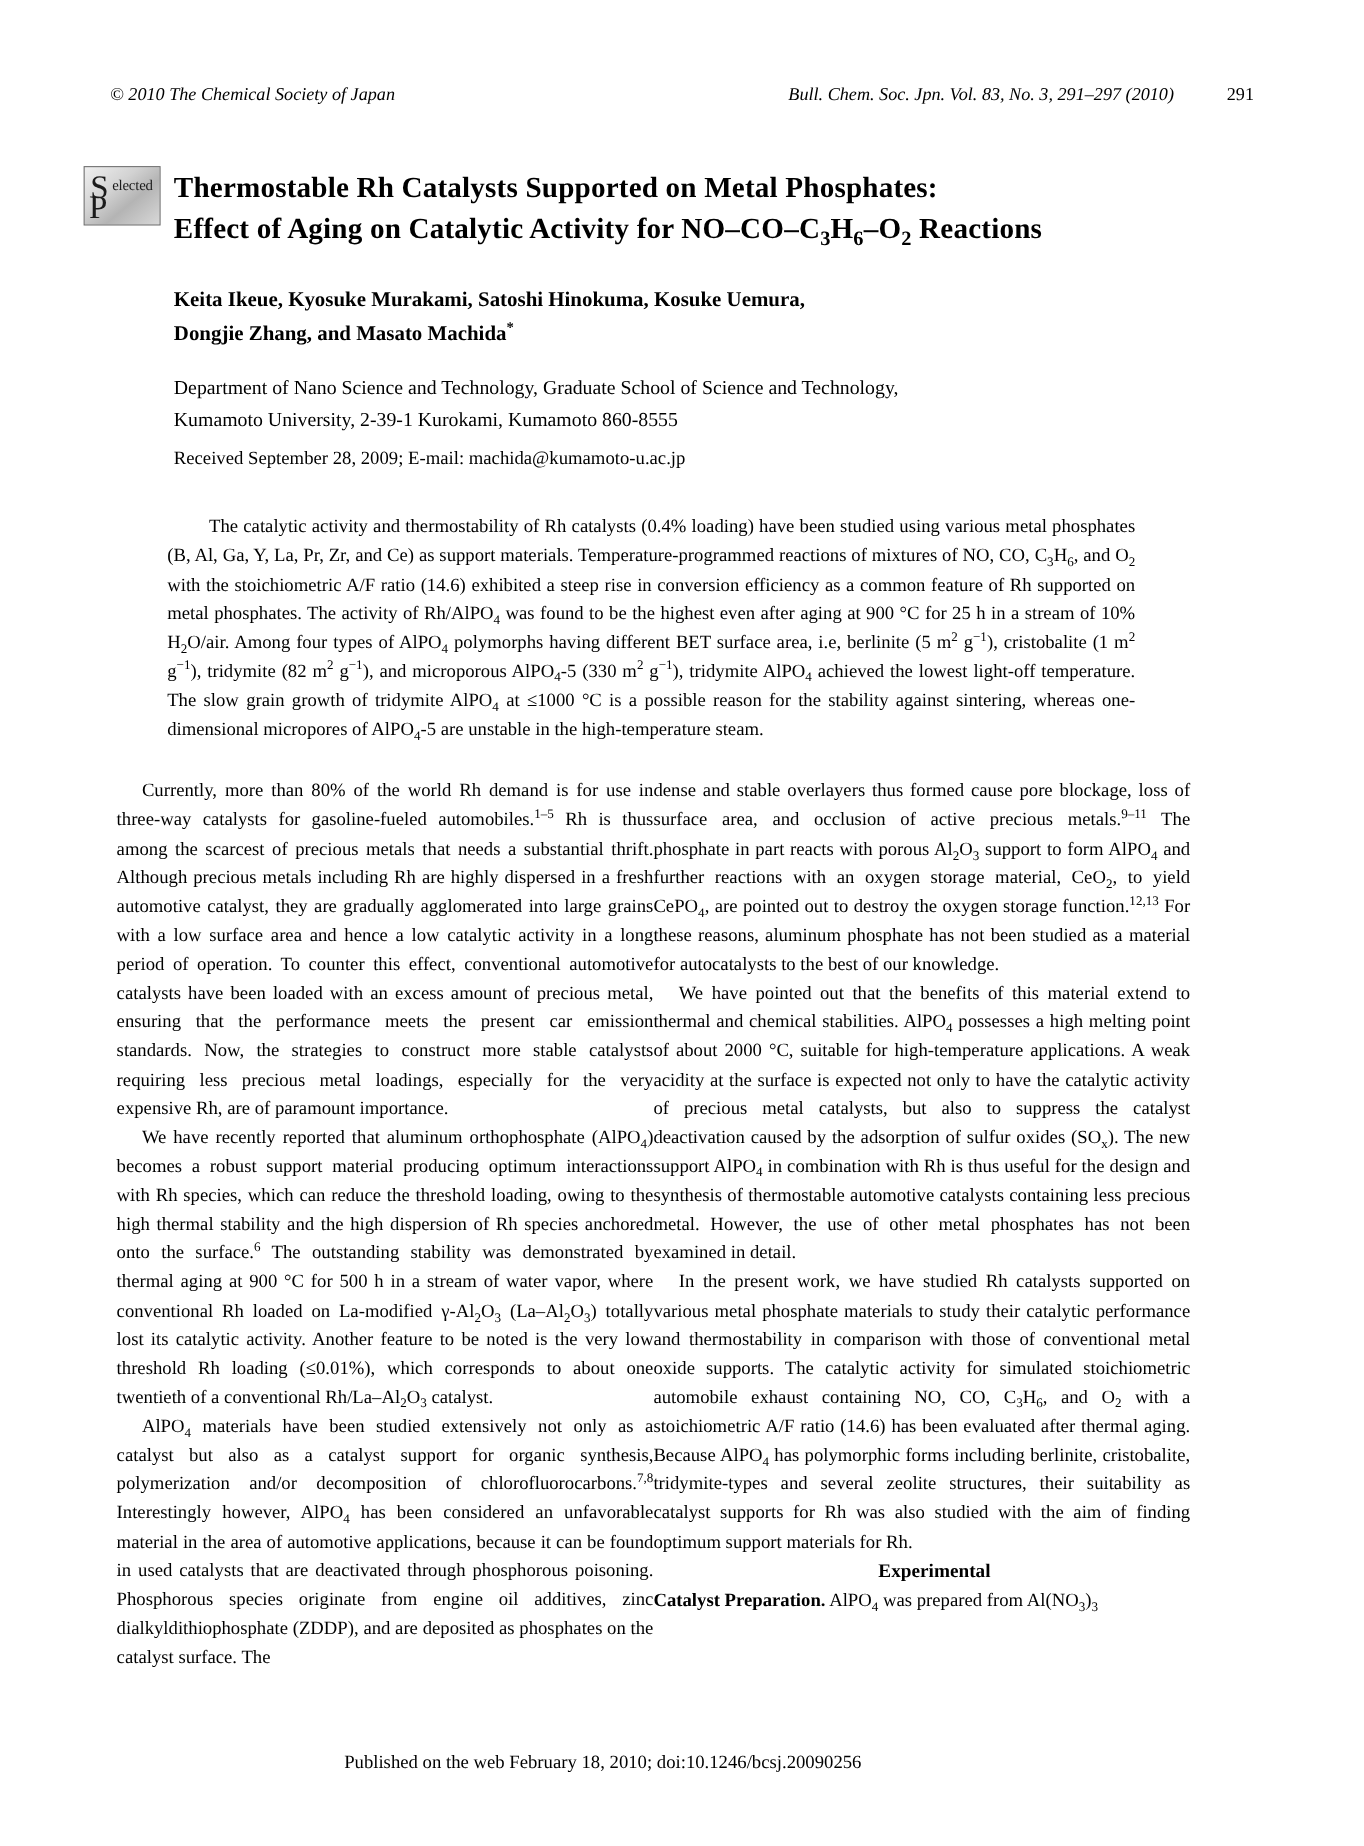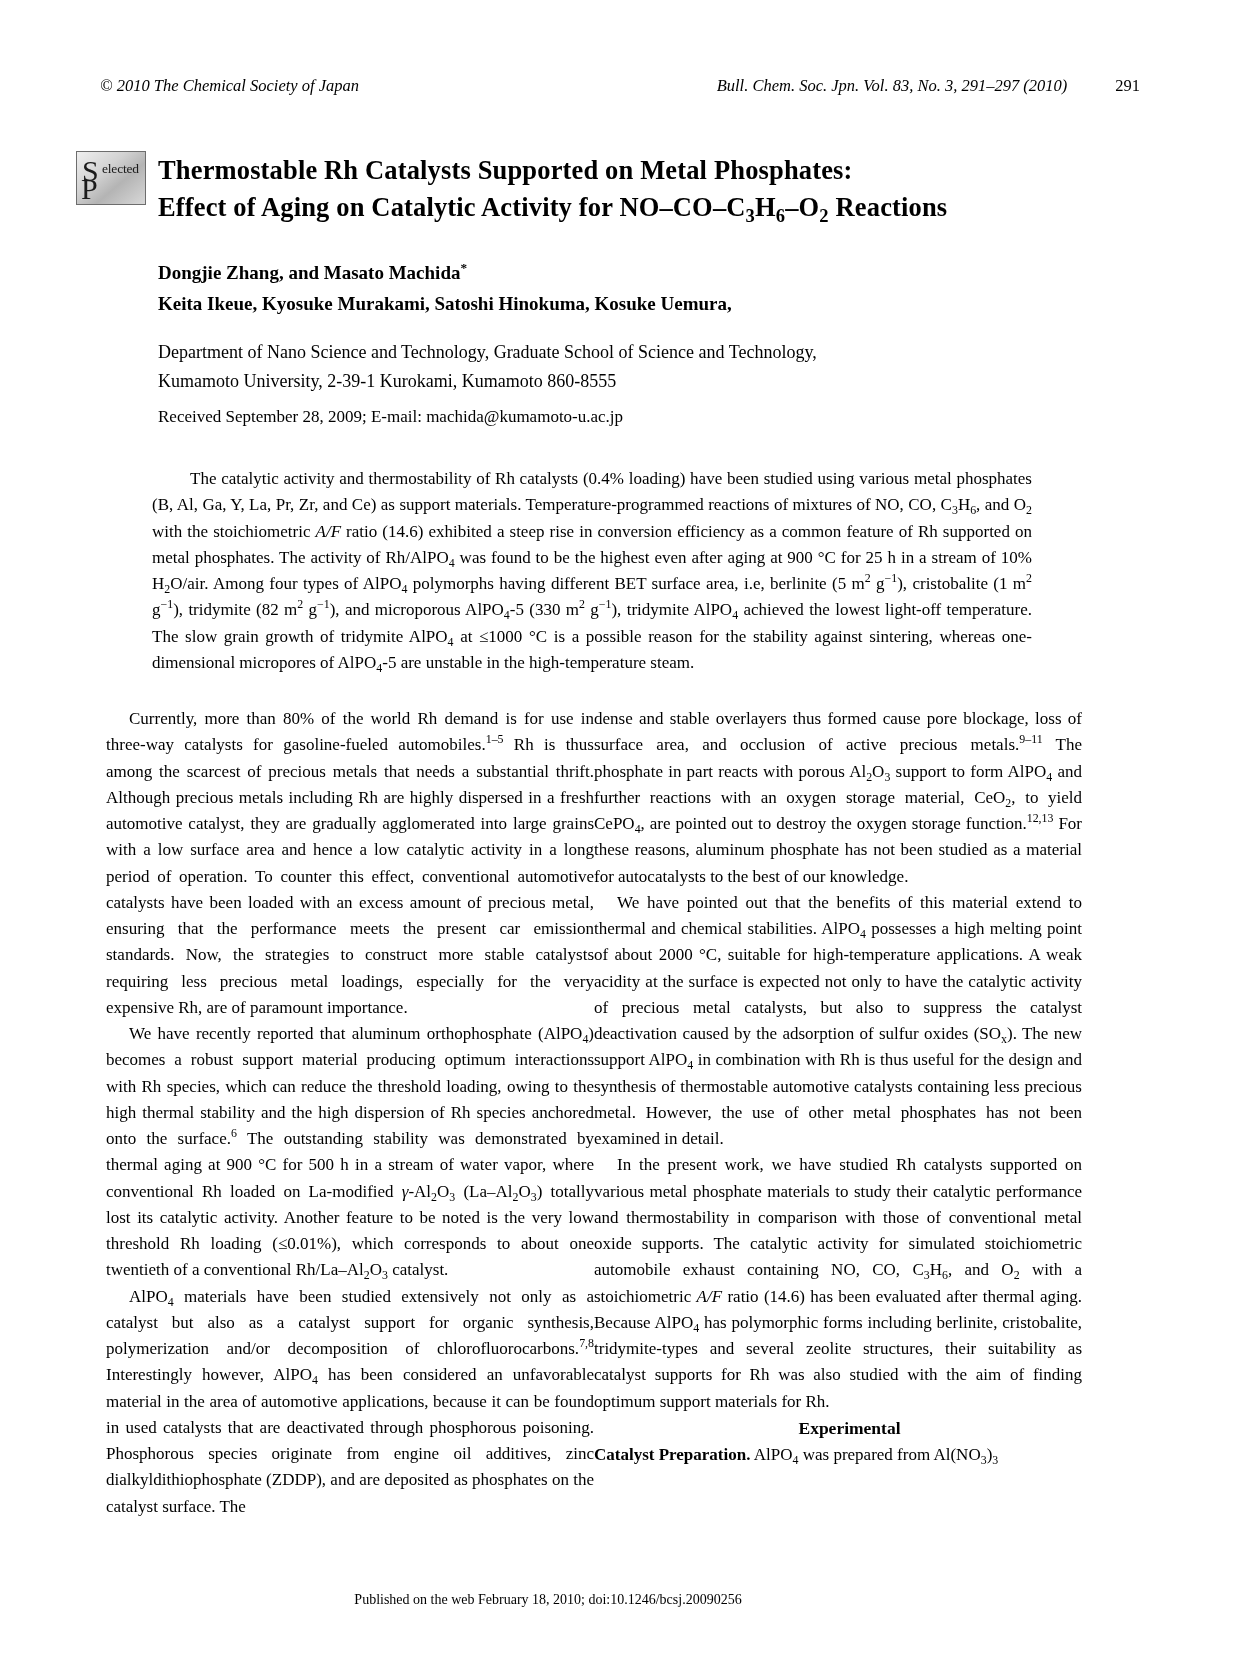--- a/index.html
+++ b/index.html
@@ -166,30 +166,30 @@
   }
   .run-in { font-weight: bold; margin-top: 44px; }
 
   
   .footer {
     position: absolute;
     left: 0;
     top: 1592px;
     width: 1096px;
     text-align: center;
-    font-size: 14px;
+    font-size: 17px;
   }
 
   sub, sup {
     font-size: 70%;
     line-height: 0;
   }
   sup { vertical-align: super; }
   sub { vertical-align: sub; }
-  .ital { font-style: italic; }
+  .ital { }
 </style>
 </head>
 <body>
 
 <div class="page">
 
   <div class="runhead">
     <span class="runhead-left">© 2010 The Chemical Society of Japan</span>
     <span class="runhead-right">
       <span class="runhead-cite">Bull. Chem. Soc. Jpn. Vol. 83, No. 3, 291–297 (2010)</span>
@@ -205,22 +205,22 @@
       <span class="badge-rest r2">aper</span>
     </div>
   </div>
 
   <h1 class="title">
     <span class="l1">Thermostable Rh Catalysts Supported on Metal Phosphates:</span>
     <span class="l2"><span>Effect of Aging on Catalytic Activity for NO–CO–C</span><sub>3</sub><span>H</span><sub>6</sub><span>–O</span><sub>2</sub><span> Reactions</span></span>
   </h1>
 
   <div class="authors">
+    <div>Keita Ikeue, Kyosuke Murakami, Satoshi Hinokuma, Kosuke Uemura,</div>
     <div><span>Dongjie Zhang, and Masato Machida</span><sup>*</sup></div>
-    <div>Keita Ikeue, Kyosuke Murakami, Satoshi Hinokuma, Kosuke Uemura,</div>
   </div>
 
   <div class="affil">
     <div>Department of Nano Science and Technology, Graduate School of Science and Technology,</div>
     <div>Kumamoto University, 2-39-1 Kurokami, Kumamoto 860-8555</div>
   </div>
 
   <div class="received">Received September 28, 2009; E-mail: machida@kumamoto-u.ac.jp</div>
 
   <div class="abstract"><span>The catalytic activity and thermostability of Rh catalysts (0.4% loading) have been studied using various metal phosphates (B, Al, Ga, Y, La, Pr, Zr, and Ce) as support materials. Temperature-programmed reactions of mixtures of NO, CO, C</span><sub>3</sub><span>H</span><sub>6</sub><span>, and O</span><sub>2</sub><span> with the stoichiometric </span><span class="ital">A/F</span><span> ratio (14.6) exhibited a steep rise in conversion efficiency as a common feature of Rh supported on metal phosphates. The activity of Rh/AlPO</span><sub>4</sub><span> was found to be the highest even after aging at 900 °C for 25 h in a stream of 10% H</span><sub>2</sub><span>O/air. Among four types of AlPO</span><sub>4</sub><span> polymorphs having different BET surface area, i.e, berlinite (5 m</span><sup>2</sup><span> g</span><sup>−1</sup><span>), cristobalite (1 m</span><sup>2</sup><span> g</span><sup>−1</sup><span>), tridymite (82 m</span><sup>2</sup><span> g</span><sup>−1</sup><span>), and microporous AlPO</span><sub>4</sub><span>-5 (330 m</span><sup>2</sup><span> g</span><sup>−1</sup><span>), tridymite AlPO</span><sub>4</sub><span> achieved the lowest light-off temperature. The slow grain growth of tridymite AlPO</span><sub>4</sub><span> at ≤1000 °C is a possible reason for the stability against sintering, whereas one-dimensional micropores of AlPO</span><sub>4</sub><span>-5 are unstable in the high-temperature steam.</span></div>

